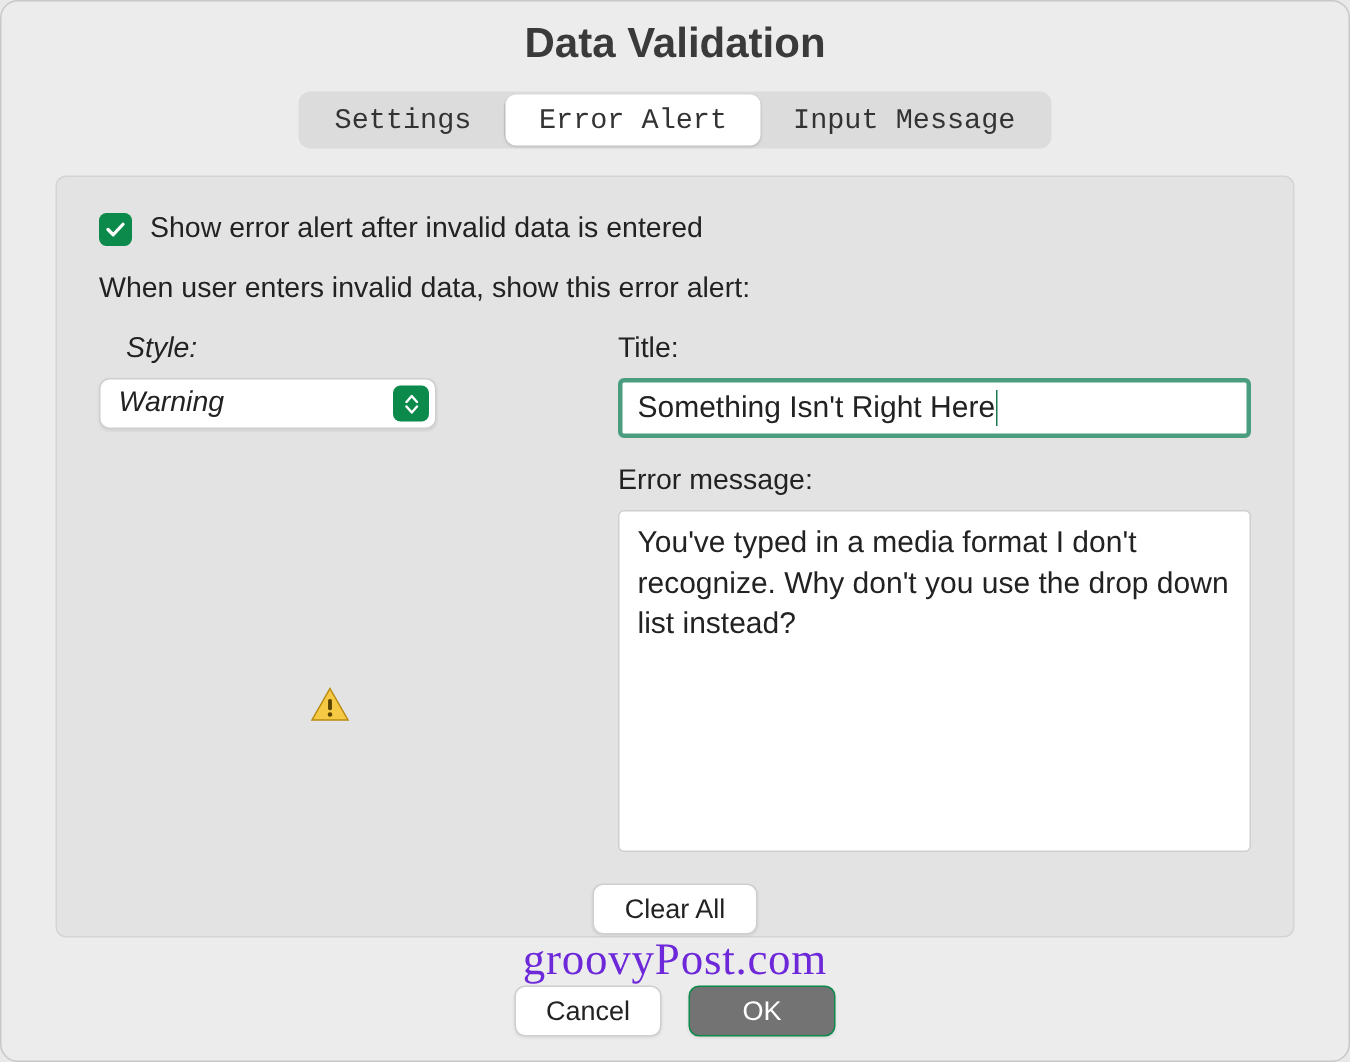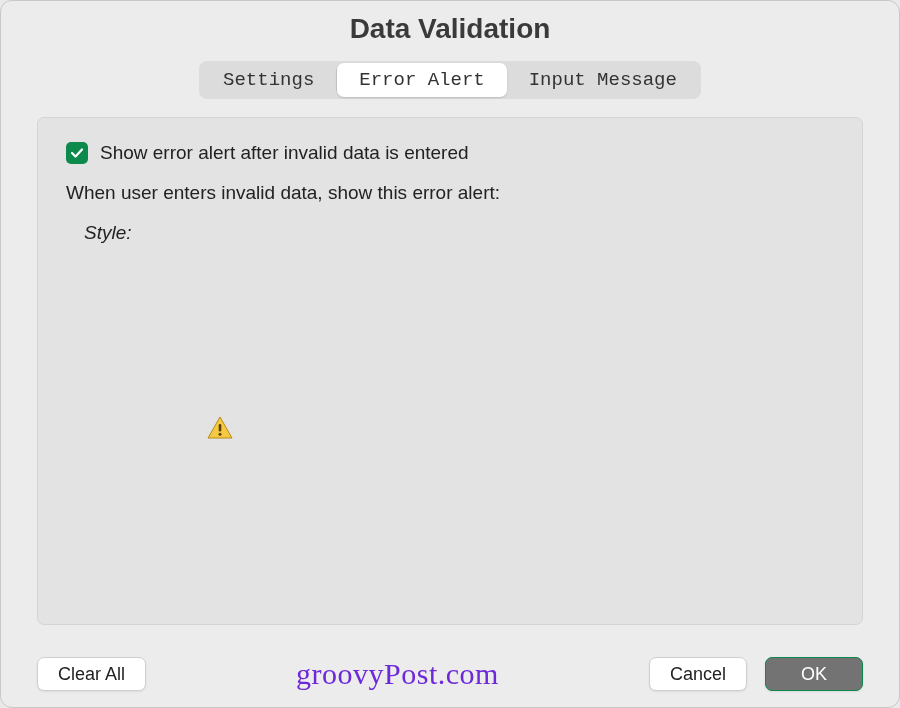--- a/index.html
+++ b/index.html
@@ -158,20 +158,21 @@
     display: flex;
     justify-content: center;
   }
   .warn-icon-holder svg { width: 26px; height: 24px; }
   .footer {
     position: absolute;
     left: 0; right: 0; bottom: 16px;
     padding: 0 36px;
     display: flex;
     align-items: center;
+    flex-direction: column;
   }
   .btn {
     height: 34px;
     padding: 0 20px;
     background: #ffffff;
     border: 1px solid #cfcfcf;
     border-radius: 7px;
     box-shadow: 0 1px 2px rgba(0,0,0,0.08);
     font-size: 18px;
     color: #222;
@@ -222,30 +223,51 @@
         </div>
         <div>Show error alert after invalid data is entered</div>
       </div>
 
       <div class="prompt-line">When user enters invalid data, show this error alert:</div>
 
       <div class="cols">
 
         <div class="col-left">
           <div class="field-label">Style:</div>
+          <div class="select">
+            <span>Warning</span>
+            <div class="stepper">
+              <svg viewBox="0 0 9 6">
+                  <path d="M1 5 L4.5 1 L8 5" stroke="#ffffff" stroke-width="1.6" fill="none" stroke-linecap="round" stroke-linejoin="round"></path>
+                </svg>
+              <svg viewBox="0 0 9 6">
+                  <path d="M1 1 L4.5 5 L8 1" stroke="#ffffff" stroke-width="1.6" fill="none" stroke-linecap="round" stroke-linejoin="round"></path>
+                </svg>
+            </div>
+          </div>
 
           <div class="warn-icon-holder">
             <svg viewBox="0 0 26 24">
               <path d="M13 1 L25 22 L1 22 Z" fill="#f6c945" stroke="#b88a12" stroke-width="1"></path>
               <rect x="11.7" y="8" width="2.6" height="7.5" rx="1.2" fill="#5a4300"></rect>
               <circle cx="13" cy="18.3" r="1.5" fill="#5a4300"></circle>
             </svg>
           </div>
         </div>
 
+        <div class="col-right">
+          <div class="field-label-r">Title:</div>
+          <div class="title-input">
+            <span>Something Isn't Right Here</span>
+            <span class="caret"></span>
+          </div>
+
+          <div class="field-label-r err-label">Error message:</div>
+          <div class="textarea">You've typed in a media format I don't recognize. Why don't you use the drop down list instead?</div>
+        </div>
 
       </div>
     </div>
   </div>
 
   <div class="footer">
     <div class="btn">Clear All</div>
     <div class="footer-spacer">
       <div class="watermark" style="text-align:center">groovyPost.com</div>
     </div>

